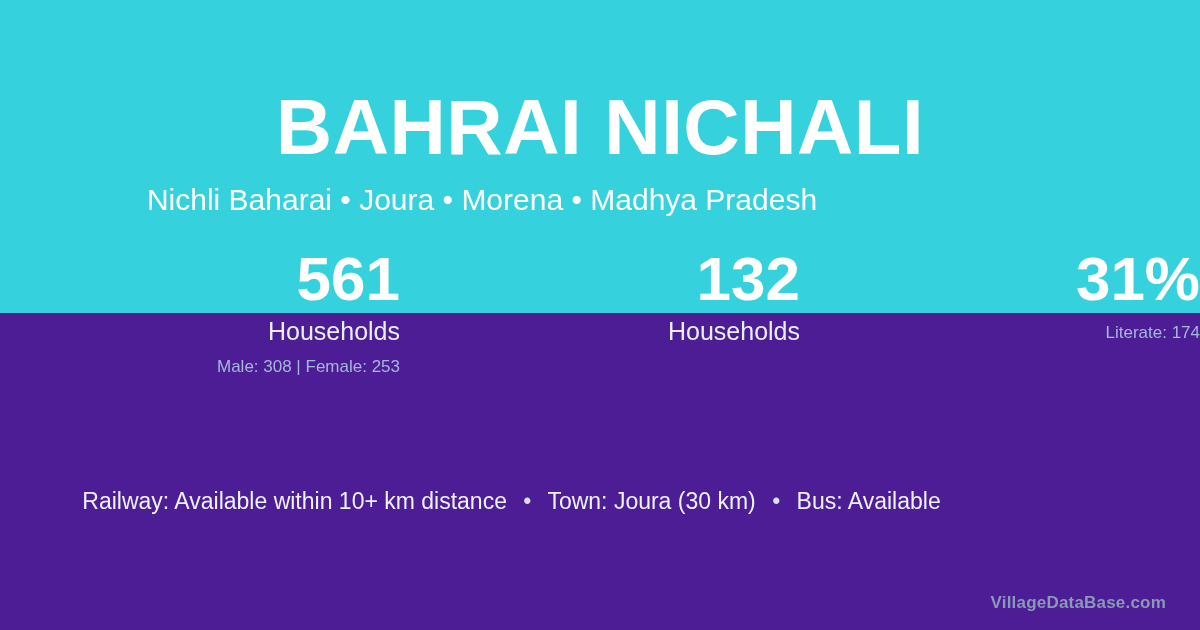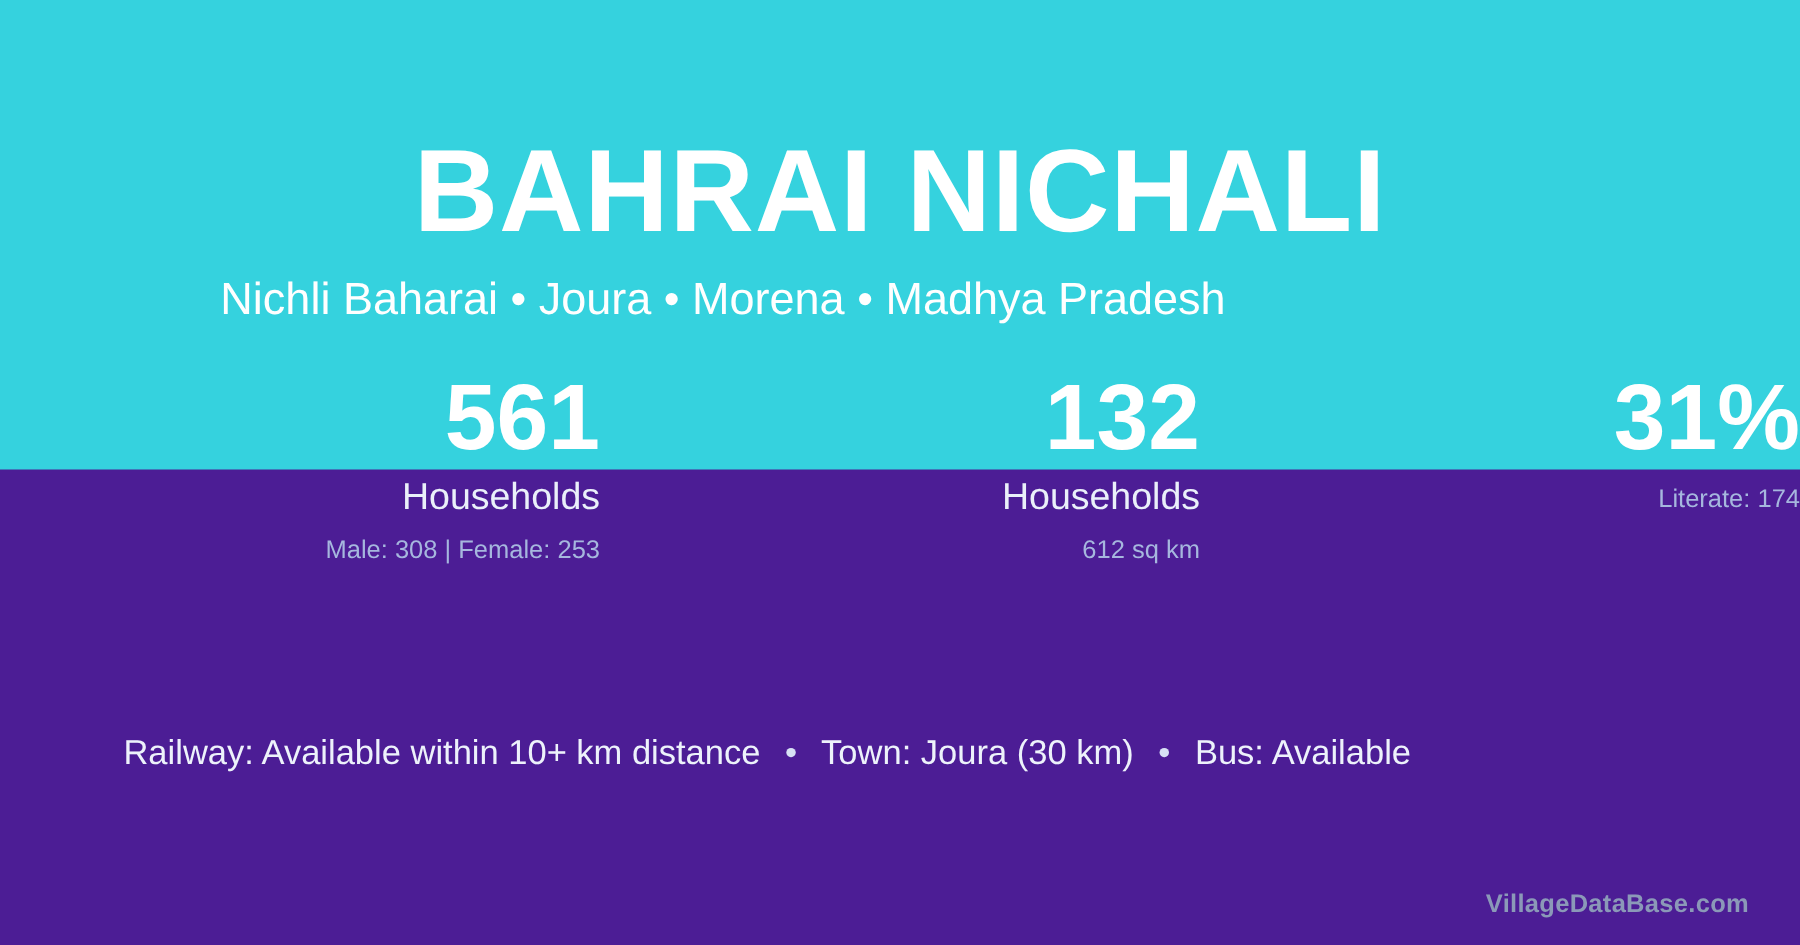--- a/index.html
+++ b/index.html
@@ -171,21 +171,20 @@
 
     <div class="stat-col">
       <span class="stat-value">561</span>
       <span class="stat-label">Households</span>
       <span class="stat-sub">Male: 308 | Female: 253</span>
     </div>
 
     <div class="stat-col">
       <span class="stat-value">132</span>
       <span class="stat-label">Households</span>
-      <span class="stat-sub">612 sq km</span>
     </div>
 
     <div class="stat-col">
       <span class="stat-value">31%</span>
       <span class="stat-sub">Literate: 174</span>
     </div>
 
   </div>
 
   <div class="facilities">

